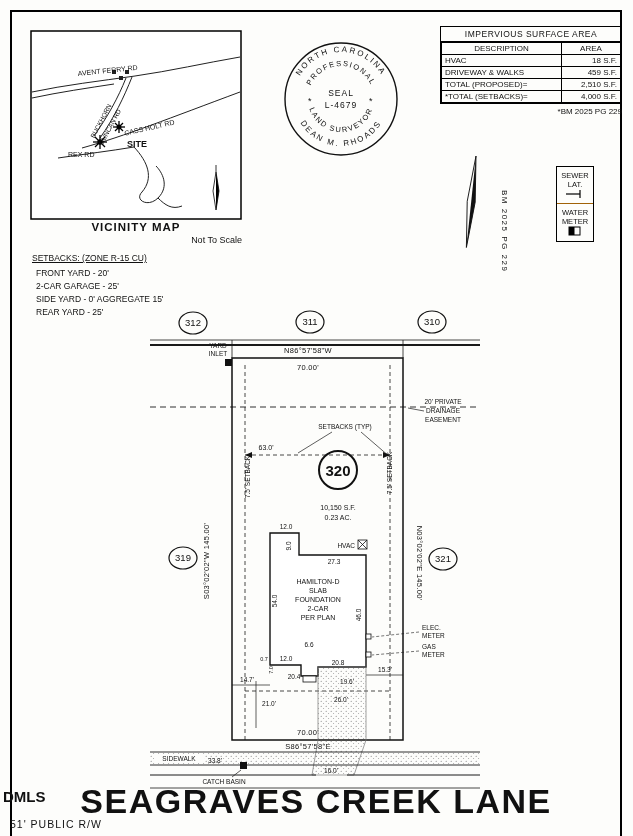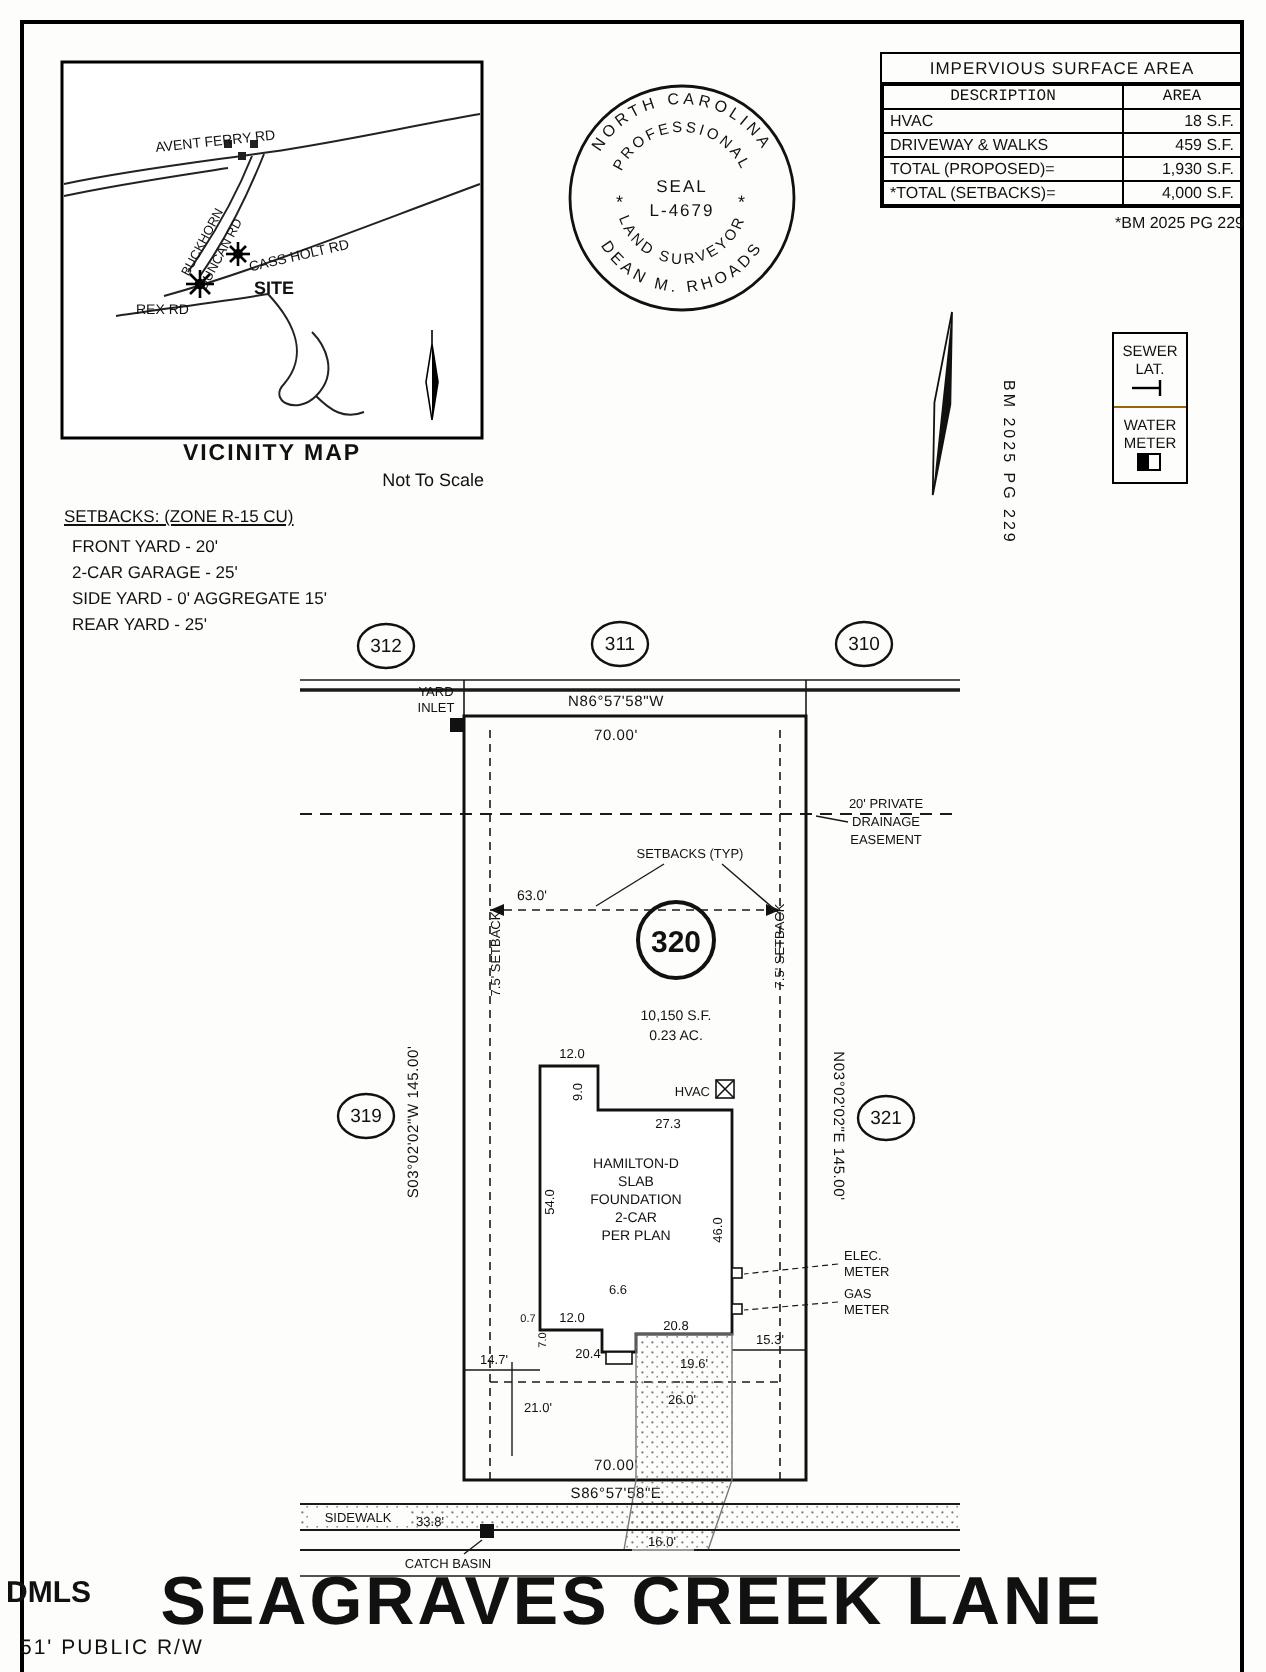--- a/index.html
+++ b/index.html
@@ -16,21 +16,21 @@
   .vic-title{left:30px;top:221px;width:212px;text-align:center;font-size:11.5px;font-weight:bold;letter-spacing:1px;}
   .vic-sub{left:30px;top:235px;width:212px;text-align:right;font-size:9px;}
   .setbacks{left:32px;top:252px;font-size:8.5px;line-height:13px;}
   .setbacks .head{text-decoration:underline;margin-bottom:2px;}
   .setbacks .item{padding-left:4px;}
   .imp-wrap{left:428px;top:26px;width:182px;font-size:8px;margin-left:12px;}
   .imp-box{border:1.5px solid #000;}
   .imp-title{text-align:center;font-size:8.5px;letter-spacing:.5px;padding:2px 0;border-bottom:1px solid #000;}
   .imp-wrap table{width:100%;border-collapse:collapse;font-size:8px;}
   .imp-wrap th,.imp-wrap td{border:1px solid #000;padding:1px 3px;font-weight:normal;}
-  .imp-wrap th{text-align:center;font-family:Liberation Mono, monospace;}
+  .imp-wrap th{text-align:center;}
   .imp-wrap td.num{text-align:right;width:52px;}
   .imp-wrap tr.total td{border-top:1.8px solid #000;}
   .imp-foot{text-align:right;margin-top:3px;font-size:8px;}
   .seal-arc{font-size:8px;letter-spacing:2px;}
   .seal-arc-in{font-size:7.5px;letter-spacing:1.5px;}
   .seal-center{font-size:8.5px;letter-spacing:1px;text-anchor:middle;}
   .legend{left:556px;top:166px;width:38px;box-sizing:border-box;border:1.5px solid #000;text-align:center;font-size:7.5px;line-height:9px;}
   .legend .cell{padding:4px 0 3px 0;}
   .legend .cell+.cell{border-top:1px solid #a16207;}
   .street-name{left:10px;top:782px;width:612px;text-align:center;font-size:34px;font-weight:bold;letter-spacing:1.5px;white-space:nowrap;}
@@ -141,21 +141,21 @@
           <tr>
               <td>HVAC</td>
               <td class="num">18 S.F.</td>
             </tr>
           <tr>
               <td>DRIVEWAY &amp; WALKS</td>
               <td class="num">459 S.F.</td>
             </tr>
           <tr class="total">
               <td>TOTAL (PROPOSED)=</td>
-              <td class="num">1,930 S.F.</td>
+              <td class="num">2,510 S.F.</td>
             </tr>
           <tr>
               <td>*TOTAL (SETBACKS)=</td>
               <td class="num">4,000 S.F.</td>
             </tr>
         </tbody>
       </table>
     </div>
     <div class="imp-foot">*BM 2025 PG 229</div>
   </div>

